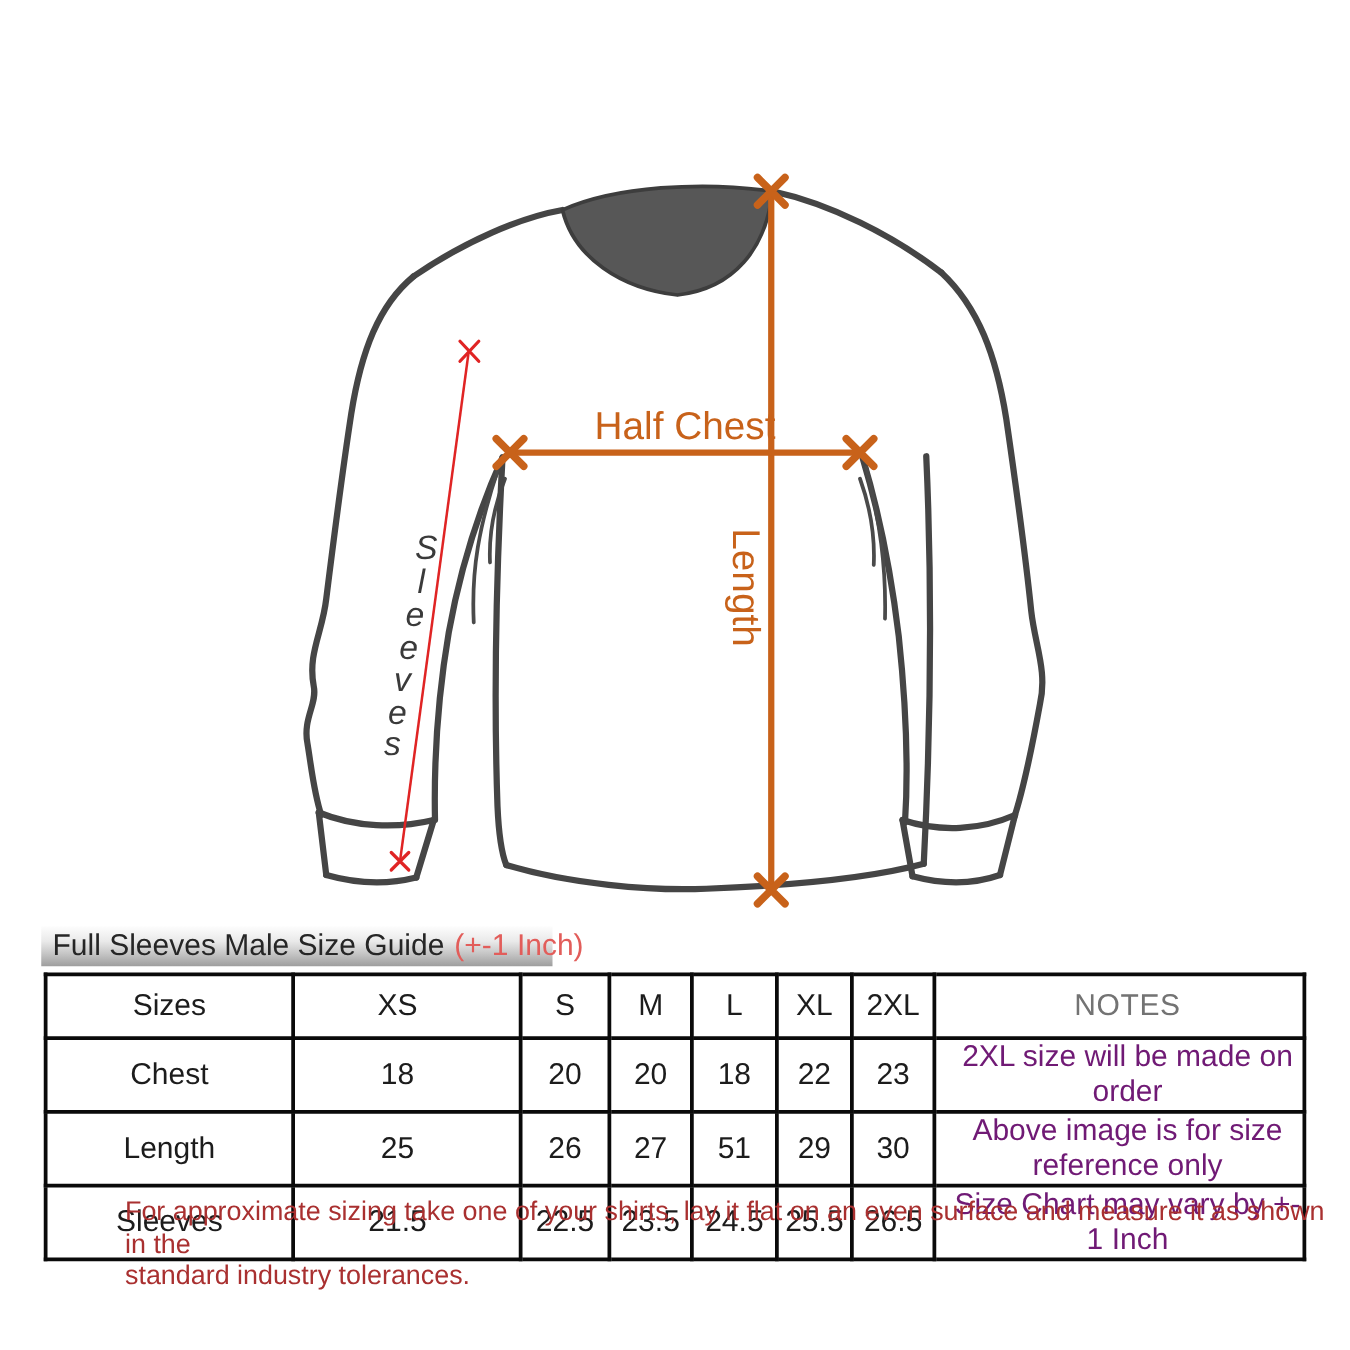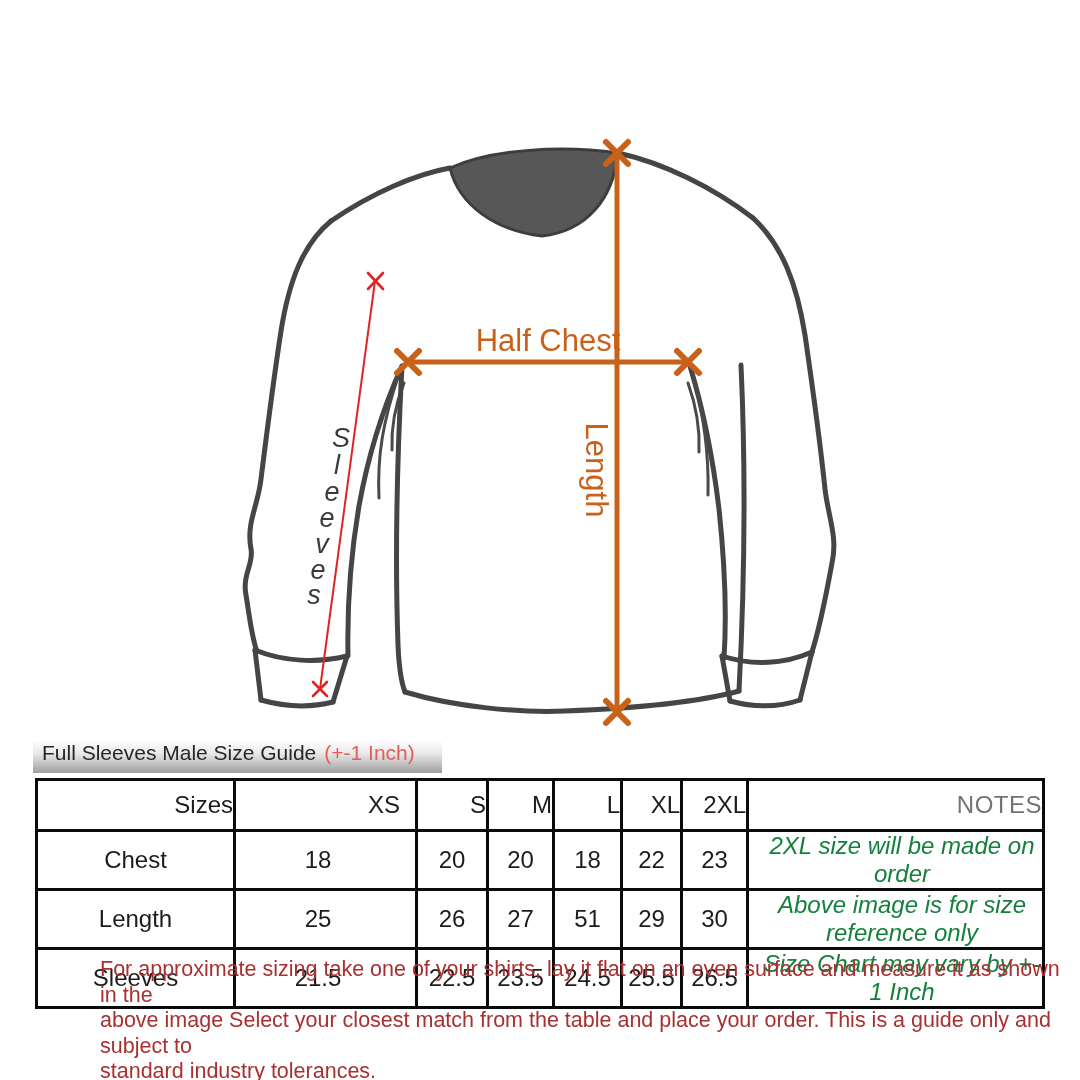--- a/index.html
+++ b/index.html
@@ -14,35 +14,35 @@
   .measure-orange{fill:none;stroke:#C8621A;stroke-width:5;stroke-linecap:round;}
   .measure-orange-x{fill:none;stroke:#C8621A;stroke-width:6;stroke-linecap:round;}
   .measure-red{fill:none;stroke:#E02424;stroke-width:2;}
   .measure-red-x{fill:none;stroke:#E02424;stroke-width:2.6;stroke-linecap:round;}
   .measure-label{fill:#C8621A;font-size:31px;font-family:"Liberation Sans", sans-serif;}
   .sleeve-letter{fill:#3a3a3a;font-size:27px;font-style:italic;font-family:"Liberation Sans", sans-serif;}
 
   
   #title-bar{position:absolute;left:33px;top:741px;width:409px;height:32px;
              background:linear-gradient(180deg,#fdfdfd 0%,#e9e9e9 38%,#c6c6c6 68%,#9e9e9e 100%);
-             display:flex;padding-left:9px;box-sizing:border-box;
-             font-size:21px;color:#262626;white-space:nowrap;}
+             display:flex;align-items:center;padding-left:9px;box-sizing:border-box;
+             font-size:24px;color:#262626;white-space:nowrap;}
   #title-bar .tolerance{color:#e25d5a;margin-left:8px;}
 
   
   #size-table{position:absolute;left:35px;top:778px;width:1010px;border-collapse:collapse;
               table-layout:fixed;}
   #size-table td,#size-table th{border:3px solid #0a0a0a;padding:0;color:#1c1c1c;
               font-weight:normal;vertical-align:middle;}
-  #size-table tr.header-row td{height:48px;font-size:24px;text-align:right;}
+  #size-table tr.header-row td{height:48px;font-size:24px;text-align:center;}
   #size-table tr.data-row td{height:36px;font-size:24px;text-align:center;}
   #size-table td.xs-col{text-align:right;padding-right:15px;margin-left:32px;}
   #size-table td.notes-head{color:#737373;font-size:17px;text-align:left;padding-left:13px;
               letter-spacing:0.5px;}
-  #size-table td.note-cell{font-size:16px;text-align:left;padding-left:13px;color:#15803d;font-style:italic;}
+  #size-table td.note-cell{font-size:16px;text-align:left;padding-left:13px;color:#701a75;}
 
   
   #footer{position:absolute;left:100px;top:957px;width:960px;color:#a93030;
           font-size:21.5px;line-height:25.5px;}
 </style>
 </head>
 <body>
 
 <div id="page">
 
@@ -169,18 +169,17 @@
       <td>24.5</td>
       <td>25.5</td>
       <td>26.5</td>
       <td class="note-cell">Size Chart may vary by +- 1 Inch</td>
     </tr>
   </tbody>
     </table>
 
   <div id="footer">
     <div>For approximate sizing take one of your shirts, lay it flat on an even surface and measure it as shown in the</div>
-    <div>above image Select your closest match from the table and place your order. This is a guide only and subject to</div>
     <div>standard industry tolerances.</div>
 
   </div>
 
 </div>
 
 </body></html>

